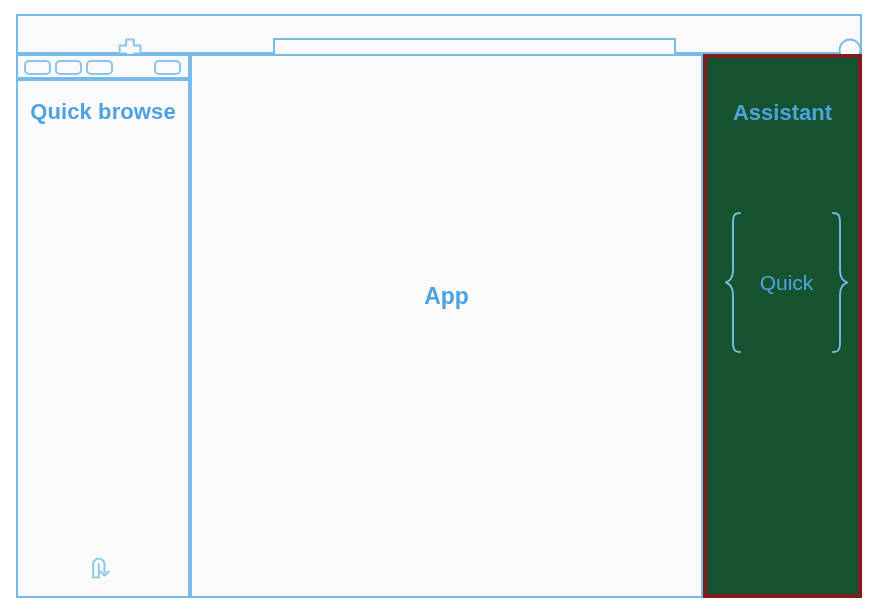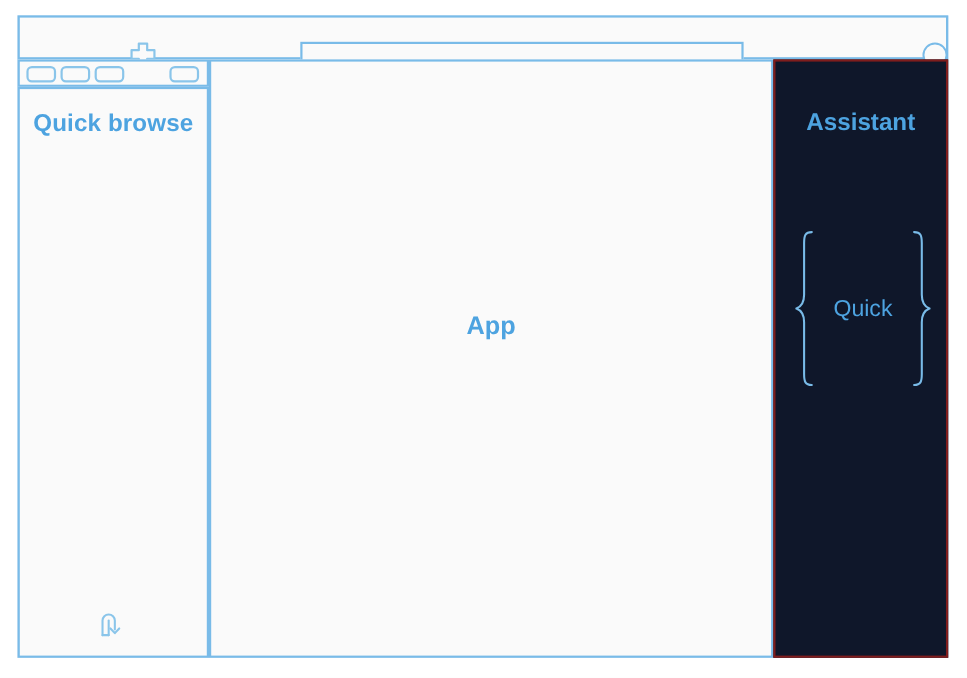--- a/index.html
+++ b/index.html
@@ -175,22 +175,22 @@
   }
 
   
   .assistant-panel {
     position: absolute;
     left: 703px;
     top: 54px;
     width: 159px;
     height: 544px;
     box-sizing: border-box;
-    border: 2px solid #7f1d1d;
-    background: #0f172a;
+    border: 4px solid #7f1d1d;
+    background: #14532d;
   }
   .assistant-title {
     position: absolute;
     left: 0;
     top: 42px;
     width: 100%;
     text-align: center;
     font-family: "Liberation Sans", sans-serif;
     font-size: 22px;
     font-weight: bold;

